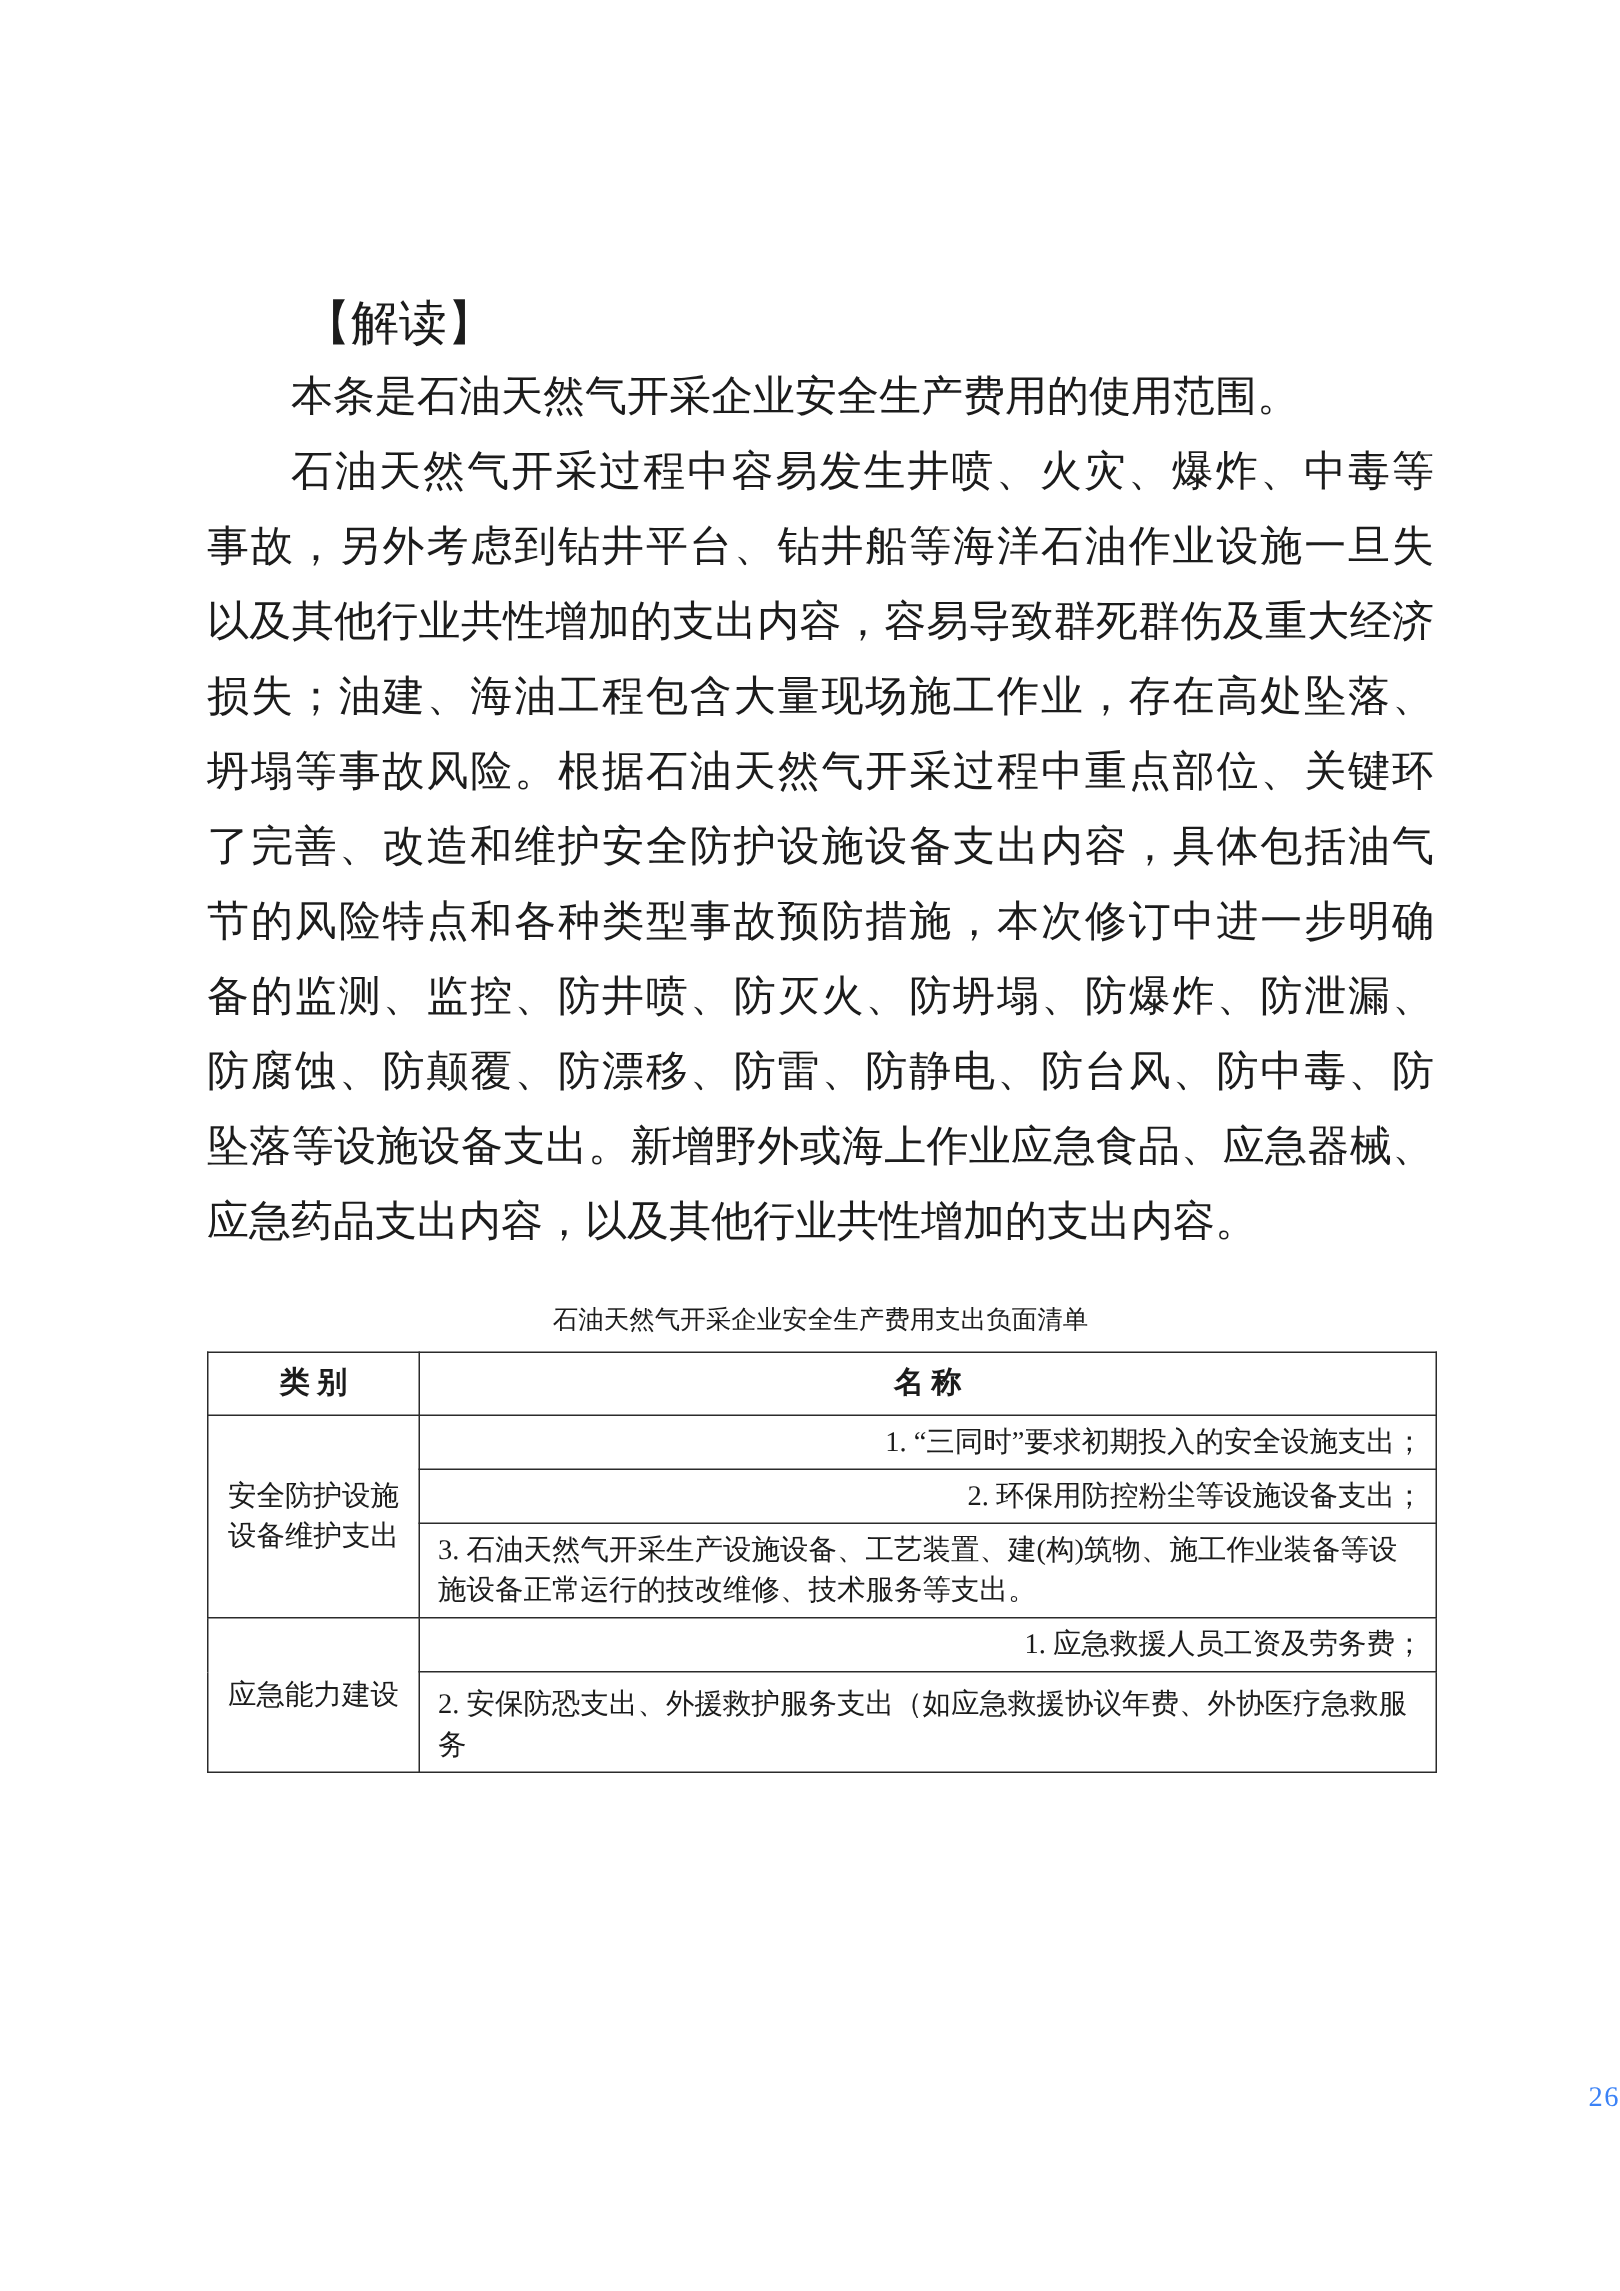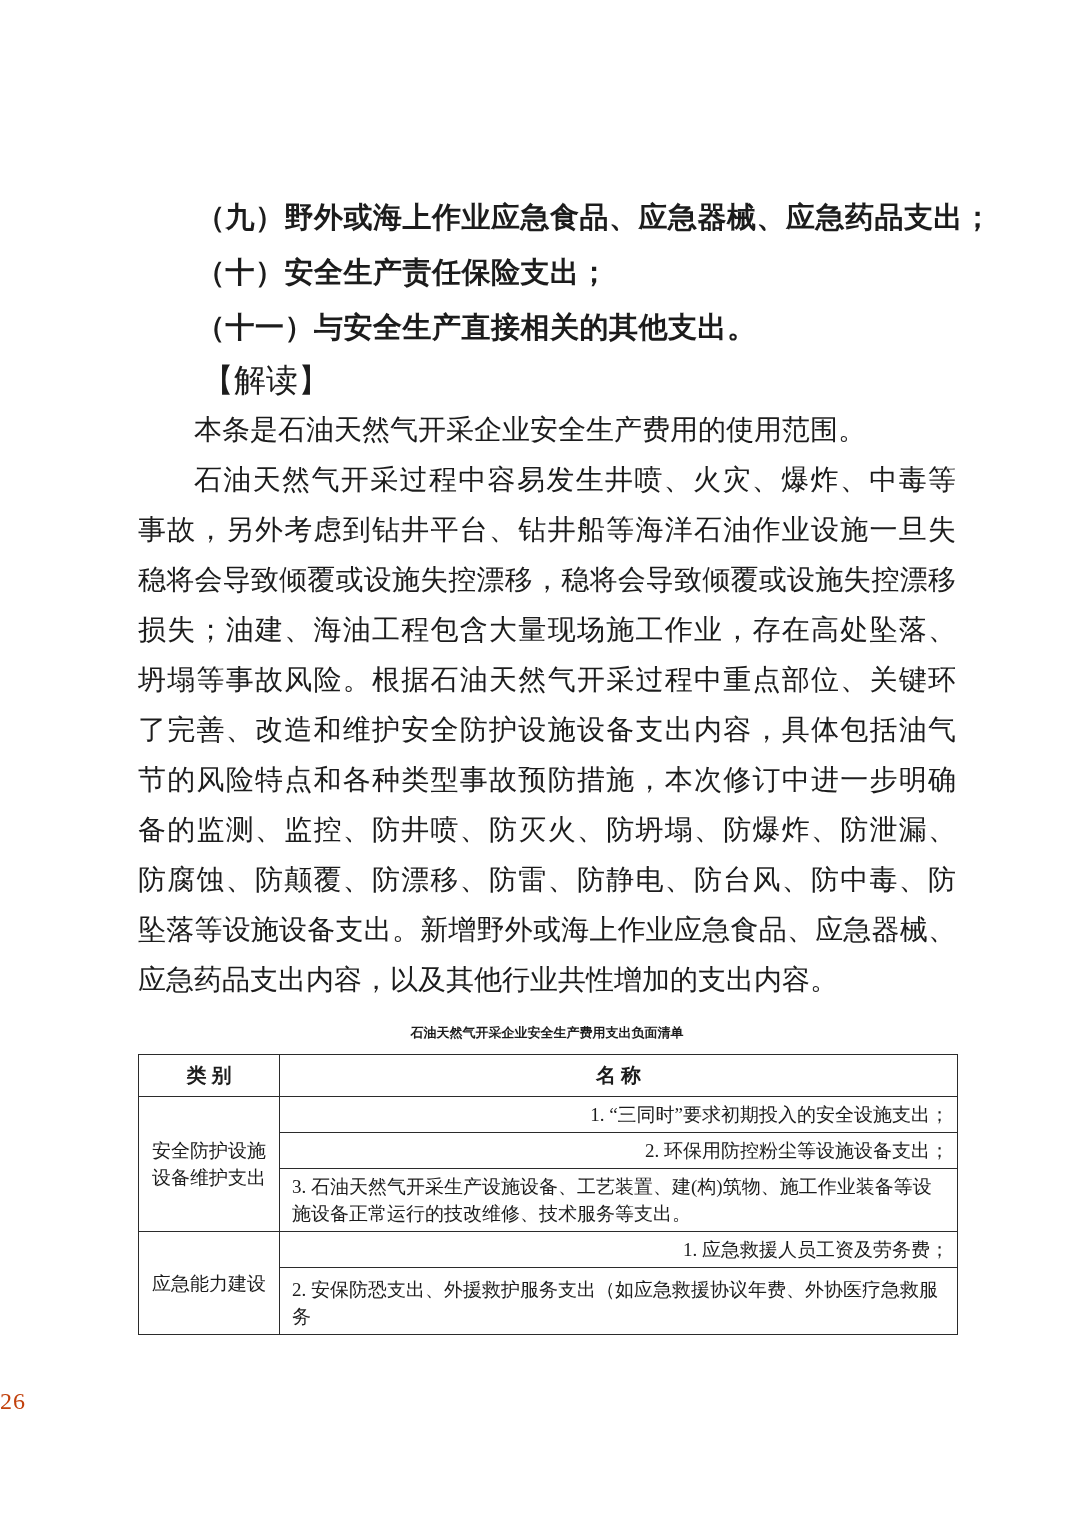--- a/index.html
+++ b/index.html
@@ -39,23 +39,23 @@
     line-height: 50px;
   }
   .para-line.indent { text-indent: 2em; }
   .para-line.just {
     text-align: justify;
     text-align-last: justify;
     text-justify: inter-character;
   }
   
   .table-title {
-    margin-top: 14px;
-    font-size: 13px;
-    font-weight: 700;
+    margin-top: 26px;
+    font-size: 17px;
+    font-weight: 400;
     text-align: center;
     line-height: 28px;
   }
   table.neg-list {
     margin-top: 7px;
     width: 820px;
     border-collapse: collapse;
     table-layout: fixed;
     padding-left: 17px;
   }
@@ -81,46 +81,41 @@
   td.cat-cell { line-height: 46px; font-size: 20px; }
   tr.r-single td.name-cell { height: 36px; text-align: right; }
   tr.r-double td.name-cell { height: 58px; }
   tr.r-cut td.name-cell { height: 41px; vertical-align: top; padding-top: 8px; }
   
   .page-number {
     position: absolute;
     left: 0;
     right: 0;
     top: 1388px;
-    text-align: left;
-    font-size: 24px;
-    color: #c2410c;
+    text-align: right;
+    font-size: 19px;
+    color: #3b82f6;
     letter-spacing: 1px;
   }
 </style>
 </head>
 <body>
 
 <div class="page">
   <div class="content">
 
-    <div class="clauses">
-      <div class="clause-line">（九）野外或海上作业应急食品、应急器械、应急药品支出；</div>
-      <div class="clause-line">（十）安全生产责任保险支出；</div>
-      <div class="clause-line">（十一）与安全生产直接相关的其他支出。</div>
-    </div>
 
     <div class="interp-label">【解读】</div>
 
     <div class="para-line indent">本条是石油天然气开采企业安全生产费用的使用范围。</div>
 
     <div>
       <div class="para-line indent just">石油天然气开采过程中容易发生井喷、火灾、爆炸、中毒等</div>
       <div class="para-line just">事故，另外考虑到钻井平台、钻井船等海洋石油作业设施一旦失</div>
-      <div class="para-line just">稳将会导致倾覆或设施失控漂移，稳将会导致倾覆或设施失控漂移</div>
+      <div class="para-line just">以及其他行业共性增加的支出内容，容易导致群死群伤及重大经济</div>
       <div class="para-line just">损失；油建、海油工程包含大量现场施工作业，存在高处坠落、</div>
       <div class="para-line just">坍塌等事故风险。根据石油天然气开采过程中重点部位、关键环</div>
       <div class="para-line just">了完善、改造和维护安全防护设施设备支出内容，具体包括油气</div>
       <div class="para-line just">节的风险特点和各种类型事故预防措施，本次修订中进一步明确</div>
       <div class="para-line just">备的监测、监控、防井喷、防灭火、防坍塌、防爆炸、防泄漏、</div>
       <div class="para-line just">防腐蚀、防颠覆、防漂移、防雷、防静电、防台风、防中毒、防</div>
       <div class="para-line just">坠落等设施设备支出。新增野外或海上作业应急食品、应急器械、</div>
       <div class="para-line">应急药品支出内容，以及其他行业共性增加的支出内容。</div>
     </div>
 

